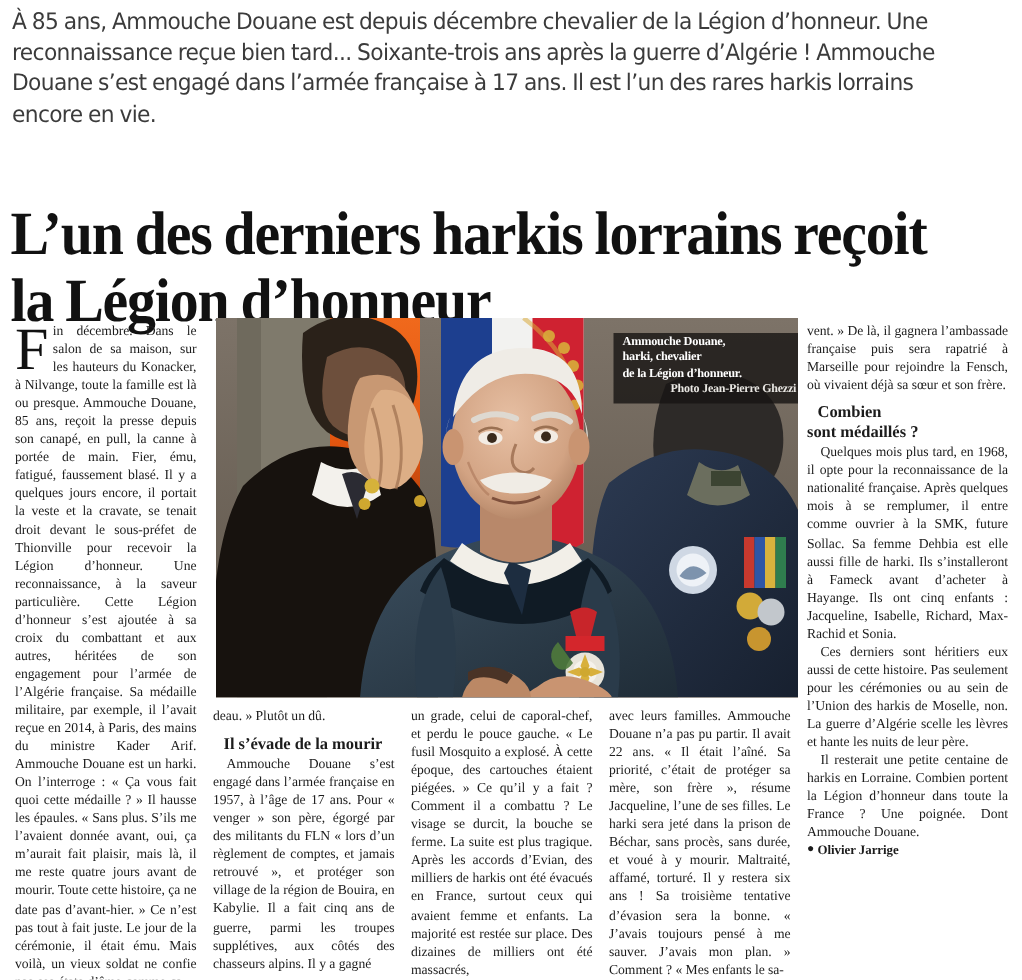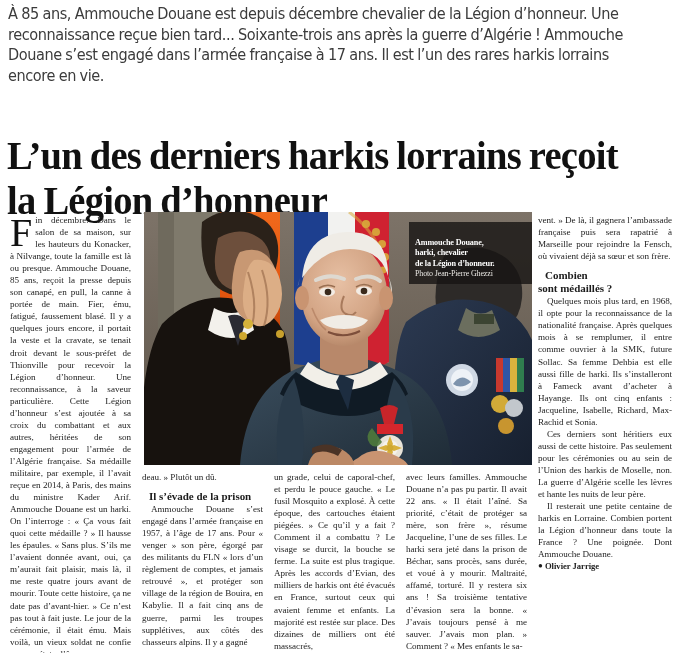--- a/index.html
+++ b/index.html
@@ -65,41 +65,42 @@
     overflow: hidden;
     background: #6d6257;
   }
   .photo svg { display: block; }
 
   .caption-box {
     position: absolute;
     left: 265px;
     top: 10px;
     width: 123px;
-    padding: 16px 3px 4px 6px;
+    padding: 1px 3px 4px 6px;
     background: rgba(22,20,19,0.80);
     box-sizing: border-box;
   }
   .caption-line {
     font-family: "Liberation Serif", serif;
     font-weight: bold;
     font-size: 8.2px;
     line-height: 10.4px;
     color: #ffffff;
     letter-spacing: -0.15px;
     white-space: nowrap;
   }
   .caption-credit {
     font-family: "Liberation Serif", serif;
-    font-weight: normal;
+    font-weight: bold;
     font-size: 8px;
     line-height: 10.4px;
     color: #e8e6e2;
     letter-spacing: -0.15px;
     white-space: nowrap;
+    margin-left: 32px;
   }
 
   
   .col {
     position: absolute;
     font-family: "Liberation Serif", serif;
     font-size: 9.1px;
     line-height: 12.05px;
     color: #1c1c1c;
     text-align: justify;
@@ -316,21 +317,21 @@
       <div class="caption-credit">Photo Jean-Pierre Ghezzi</div>
     </div>
   </div>
 
   <div class="col" id="col1">
     <p><span class="dropcap">F</span><span>in décembre. Dans le salon de sa maison, sur les hauteurs du Konacker, à Nilvange, toute la famille est là ou presque. Ammouche Douane, 85 ans, reçoit la presse depuis son canapé, en pull, la canne à portée de main. Fier, ému, fatigué, faussement blasé. Il y a quelques jours encore, il portait la veste et la cravate, se tenait droit devant le sous-préfet de Thionville pour recevoir la Légion d’honneur. Une reconnaissance, à la saveur particulière. Cette Légion d’honneur s’est ajoutée à sa croix du combattant et aux autres, héritées de son engagement pour l’armée de l’Algérie française. Sa médaille militaire, par exemple, il l’avait reçue en 2014, à Paris, des mains du ministre Kader Arif. Ammouche Douane est un harki. On l’interroge : « Ça vous fait quoi cette médaille ? » Il hausse les épaules. « Sans plus. S’ils me l’avaient donnée avant, oui, ça m’aurait fait plaisir, mais là, il me reste quatre jours avant de mourir. Toute cette histoire, ça ne date pas d’avant-hier. » Ce n’est pas tout à fait juste. Le jour de la cérémonie, il était ému. Mais voilà, un vieux soldat ne confie pas ses états d’âme comme ça. « J’ai travaillé pour l’avoir, ça n’est pas un ca-</span></p>
   </div>
 
   <div class="col" id="col2">
     <p>deau. » Plutôt un dû.</p>
-    <p class="subhead">Il s’évade de la prison</p>
+    <p class="subhead">Il s’évade de la mourir</p>
     <p class="indent">Ammouche Douane s’est engagé dans l’armée française en 1957, à l’âge de 17 ans. Pour « venger » son père, égorgé par des militants du FLN « lors d’un règlement de comptes, et jamais retrouvé », et protéger son village de la région de Bouira, en Kabylie. Il a fait cinq ans de guerre, parmi les troupes supplétives, aux côtés des chasseurs alpins. Il y a gagné</p>
   </div>
 
   <div class="col" id="col3">
     <p>un grade, celui de caporal-chef, et perdu le pouce gauche. « Le fusil Mosquito a explosé. À cette époque, des cartouches étaient piégées. » Ce qu’il y a fait ? Comment il a combattu ? Le visage se durcit, la bouche se ferme. La suite est plus tragique. Après les accords d’Evian, des milliers de harkis ont été évacués en France, surtout ceux qui avaient femme et enfants. La majorité est restée sur place. Des dizaines de milliers ont été massacrés,</p>
   </div>
 
   <div class="col" id="col4">
     <p>avec leurs familles. Ammouche Douane n’a pas pu partir. Il avait 22 ans. « Il était l’aîné. Sa priorité, c’était de protéger sa mère, son frère », résume Jacqueline, l’une de ses filles. Le harki sera jeté dans la prison de Béchar, sans procès, sans durée, et voué à y mourir. Maltraité, affamé, torturé. Il y restera six ans ! Sa troisième tentative d’évasion sera la bonne. « J’avais toujours pensé à me sauver. J’avais mon plan. » Comment ? « Mes enfants le sa-</p>
   </div>

